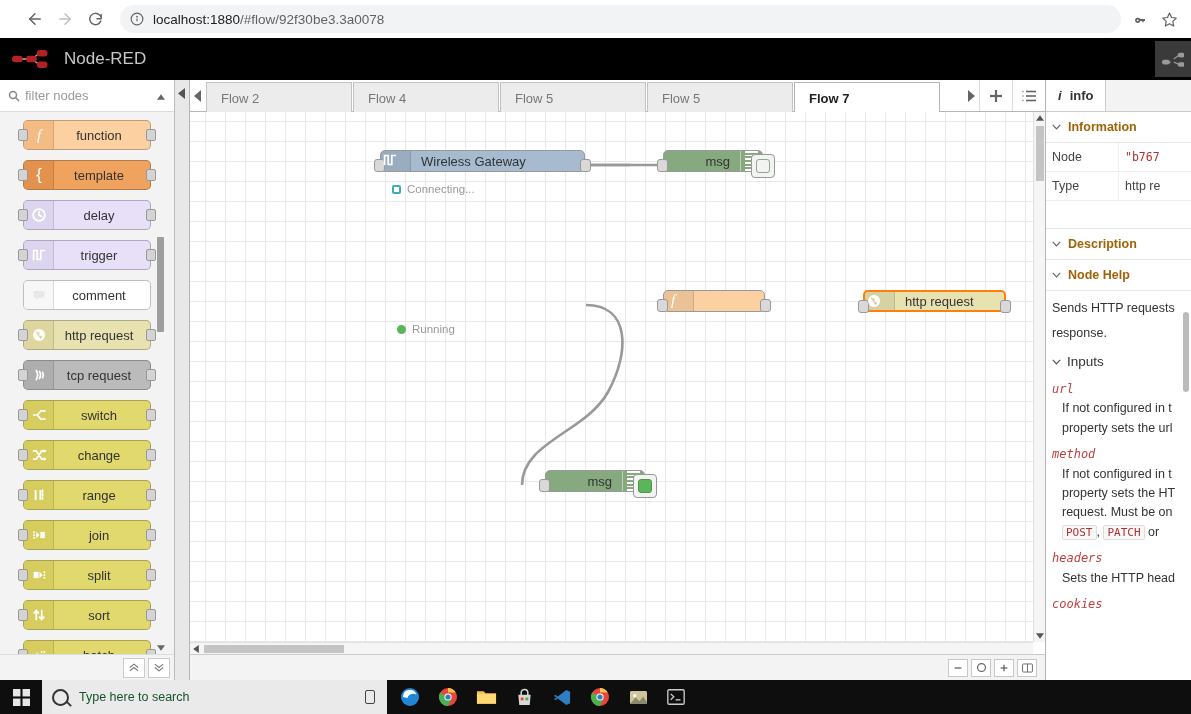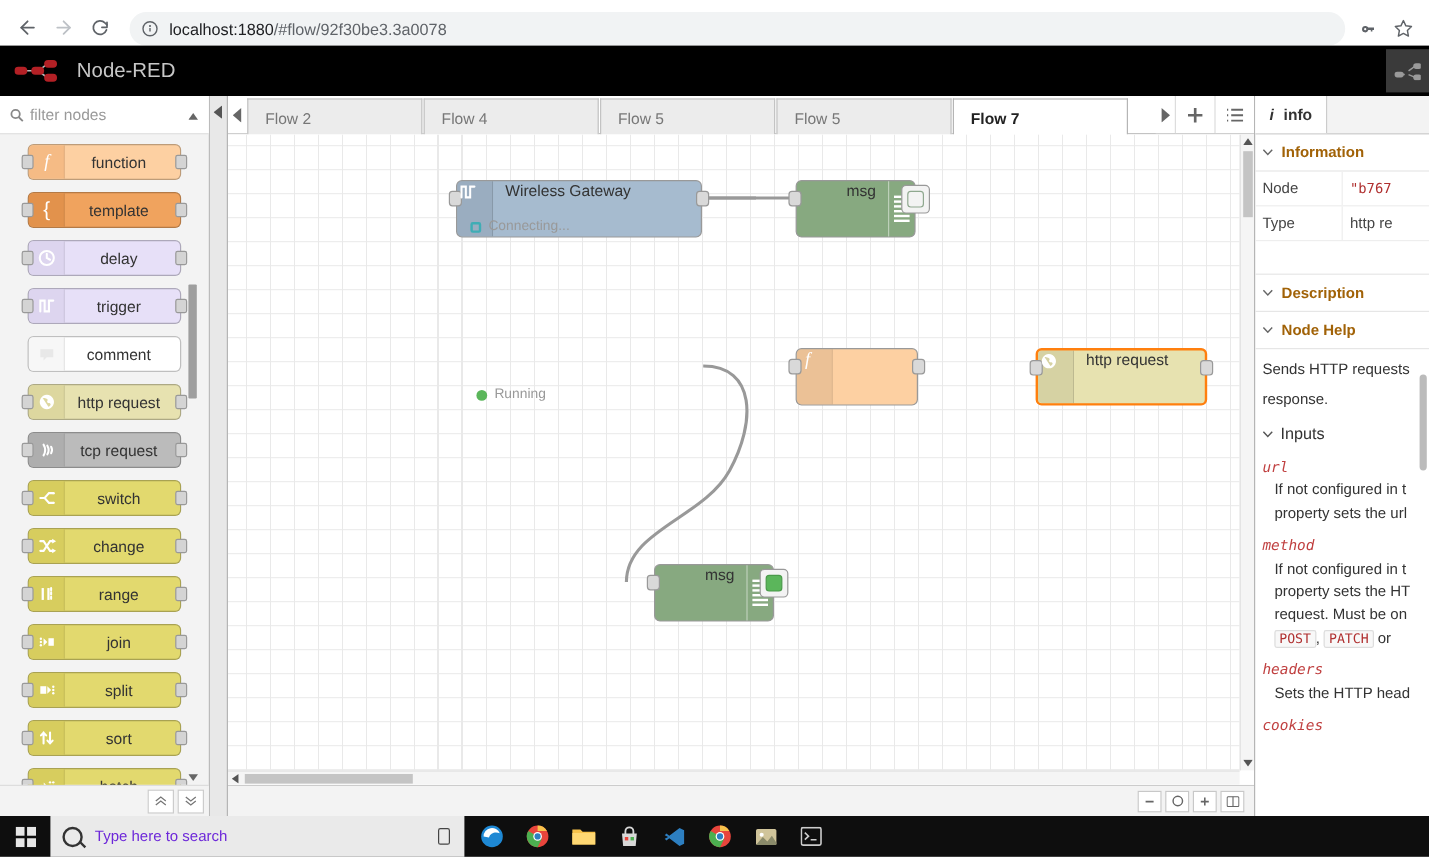--- a/index.html
+++ b/index.html
@@ -4,22 +4,22 @@
 <style>
   * { box-sizing: border-box; margin: 0; padding: 0; }
   html, body {
     width: 1191px; height: 714px;
     font-family: "Liberation Sans", sans-serif;
     overflow: hidden; background: #fff;
   }
 
   
   .browser-bar {
-    height: 38px; background: #fff; display: flex; align-items: flex-end;
-    padding: 0 8px; position: relative;
+    height: 38px; background: #fff; display: flex; align-items: center;
+    padding: 0 8px; position: relative; margin-left: 12px;
   }
   .nav-btn {
     width: 30px; height: 30px; display: flex; align-items: center;
     justify-content: center; color: #5f6368; flex: none;
   }
   .nav-btn.disabled { color: #bdc1c6; }
   .nav-btn svg { display: block; }
   .omnibox {
     flex: 1; height: 28px; background: #f1f3f4; border-radius: 14px;
     display: flex; align-items: center; margin: 0 6px 0 10px;
@@ -162,22 +162,22 @@
       linear-gradient(to right, #e9e9e9 1px, transparent 1px),
       linear-gradient(to bottom, #e9e9e9 1px, transparent 1px);
     background-size: 20px 20px;
     background-position: -5px -11px;
     overflow: hidden;
   }
   .canvas svg { position: absolute; top: 0; left: 0; overflow: visible; }
 
   
   .cnode {
-    position: absolute; height: 48px; border-radius: 5px;
-    border: 1px solid #999; display: flex; 
+    position: absolute; height: 22px; border-radius: 5px;
+    border: 1px solid #999; display: flex; align-items: center;
     font-size: 13px; color: #333;
   }
   .cnode.selected { border: 2px solid #ff7f0e; }
   .cnode .cicon {
     width: 30px; height: 100%; flex: none;
     background: rgba(0,0,0,0.07); border-right: 1px solid rgba(0,0,0,0.12);
     border-radius: 4px 0 0 4px; display: flex;
     align-items: center; justify-content: center; color: #fff;
   }
   .cnode .clabel { padding: 0 10px; white-space: nowrap; }
@@ -314,21 +314,21 @@
     align-items: center; padding: 0 10px; position: relative;
   }
   .tb-search .scircle {
     width: 17px; height: 17px; border: 2px solid #333; border-radius: 50%;
     flex: none; margin-right: 10px; position: relative;
   }
   .tb-search .scircle::after {
     content:''; position: absolute; width: 2px; height: 6px; background: #333;
     right: -3px; bottom: -3px; transform: rotate(-45deg);
   }
-  .tb-search .stext { font-size: 12.5px; color: #6d28d9; }
+  .tb-search .stext { font-size: 12.5px; color: #14532d; }
   .tb-search .sright {
     position: absolute; right: 12px; width: 10px; height: 14px;
     border: 1.5px solid #444; border-radius: 2px;
   }
   .tb-icons { display: flex; align-items: center; margin-left: 12px; gap: 16px; }
   .tb-ic { width: 22px; height: 22px; display:flex; align-items:center; justify-content:center; }
 
   .hidden-ellipsis { overflow: hidden; white-space: nowrap; }
 </style>
 </head>

